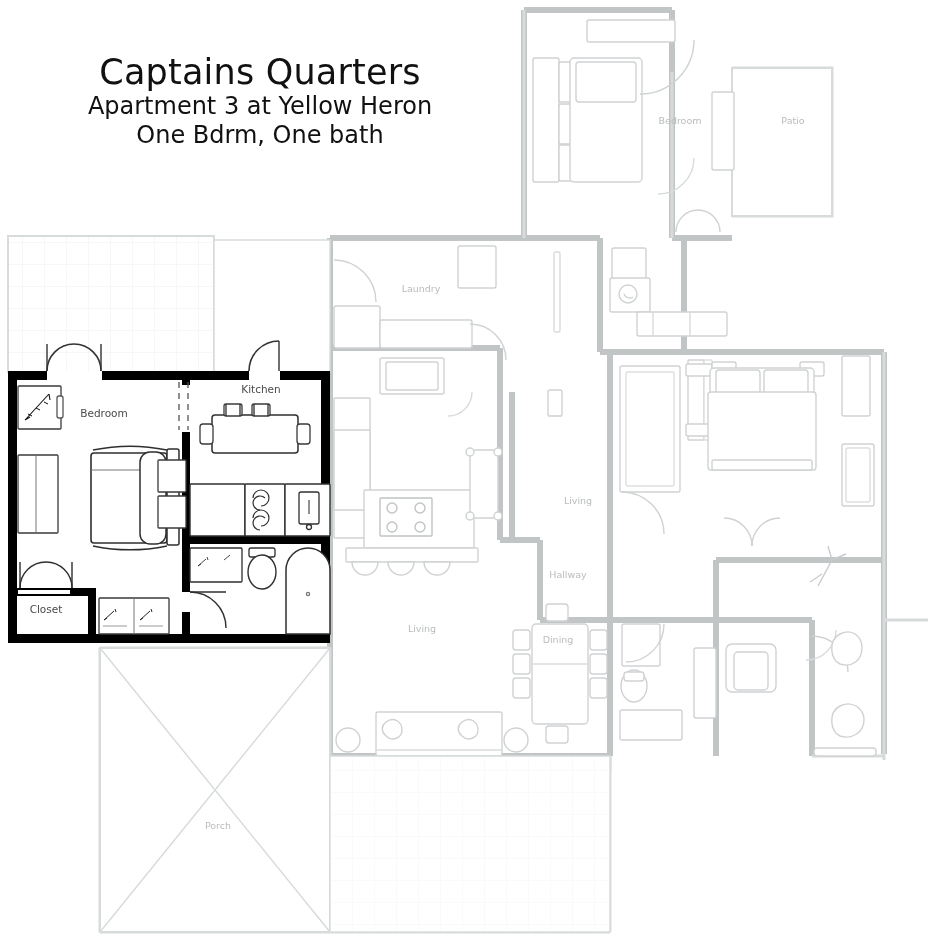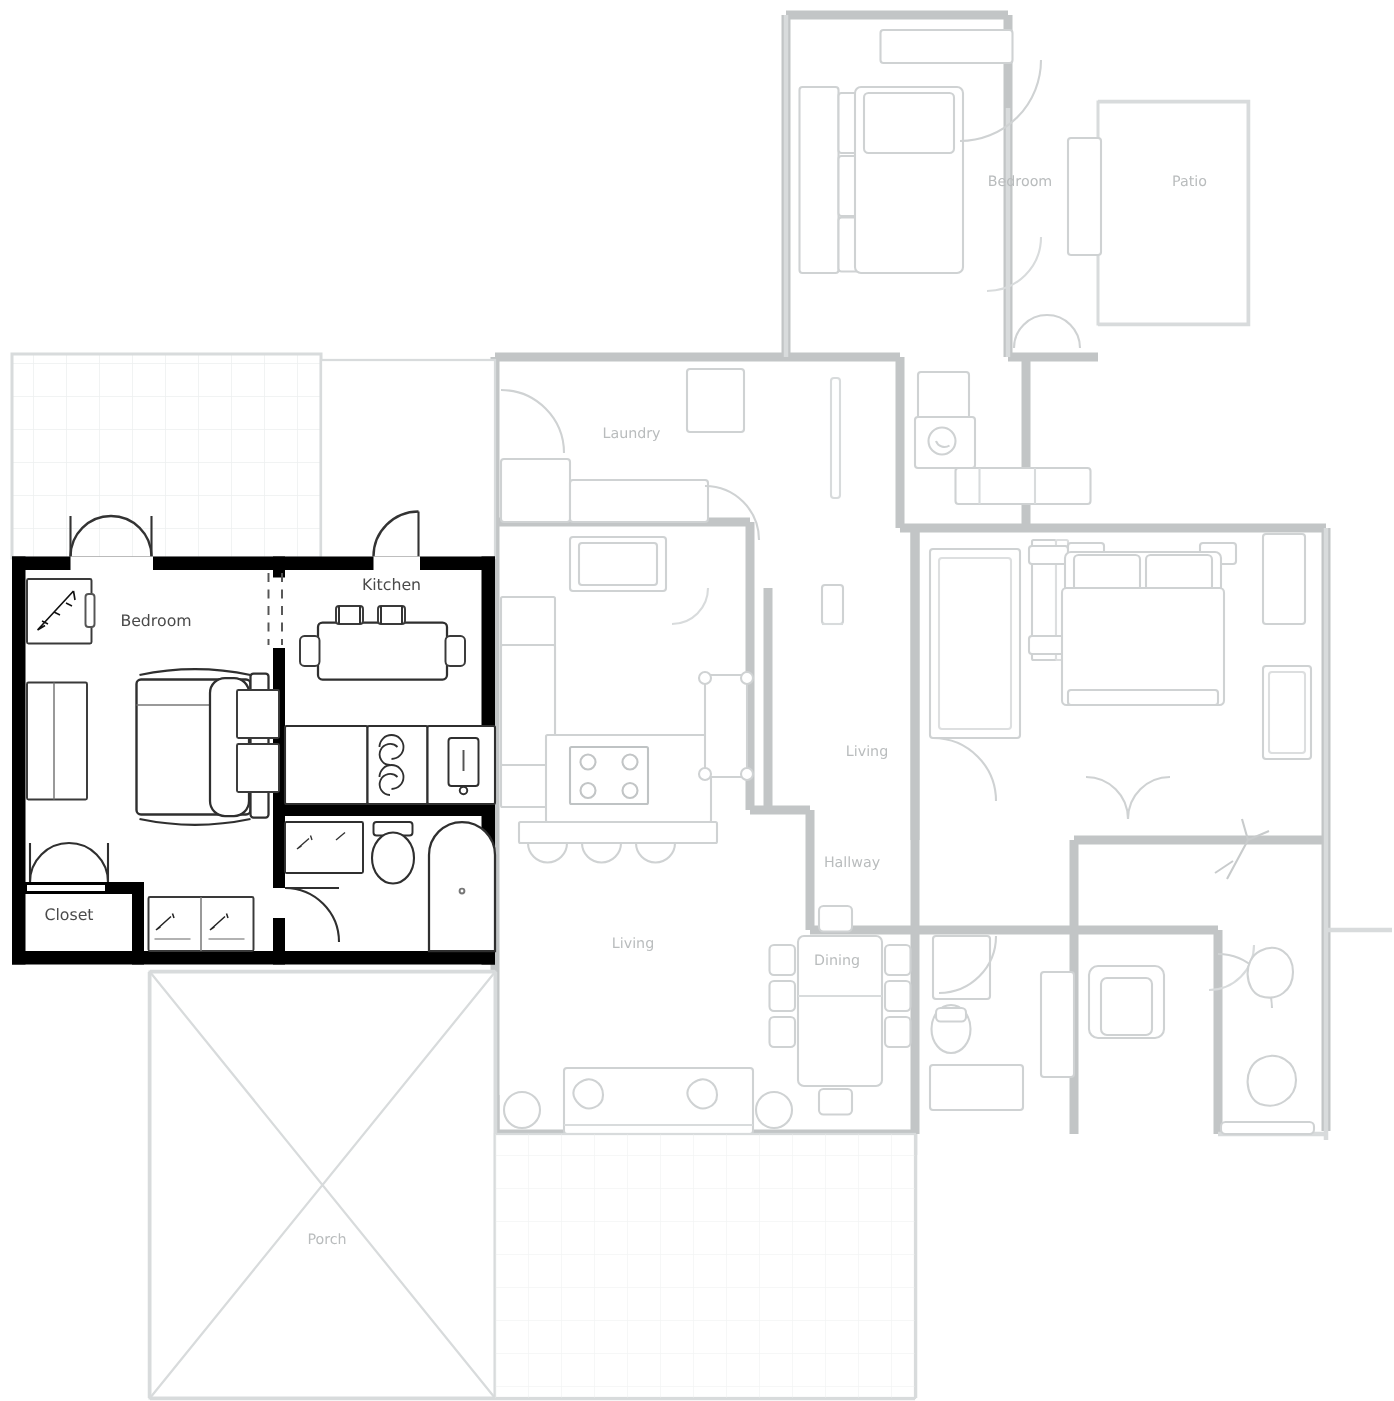--- a/index.html
+++ b/index.html
@@ -381,14 +381,19 @@
     </g>
 
     <g font-size="10.5" fill="#4a4a4a" text-anchor="middle" font-family="DejaVu Sans, Liberation Sans, sans-serif">
       <text x="104" y="417">Bedroom</text>
       <text x="261" y="393">Kitchen</text>
       <text x="46" y="613">Closet</text>
     </g>
 
   </svg>
 
+  <div class="title-block">
+    <div class="t1">Captains Quarters</div>
+    <div class="t2">Apartment 3 at Yellow Heron</div>
+    <div class="t3">One Bdrm, One bath</div>
+  </div>
 
 </div>
 
 </body></html>

